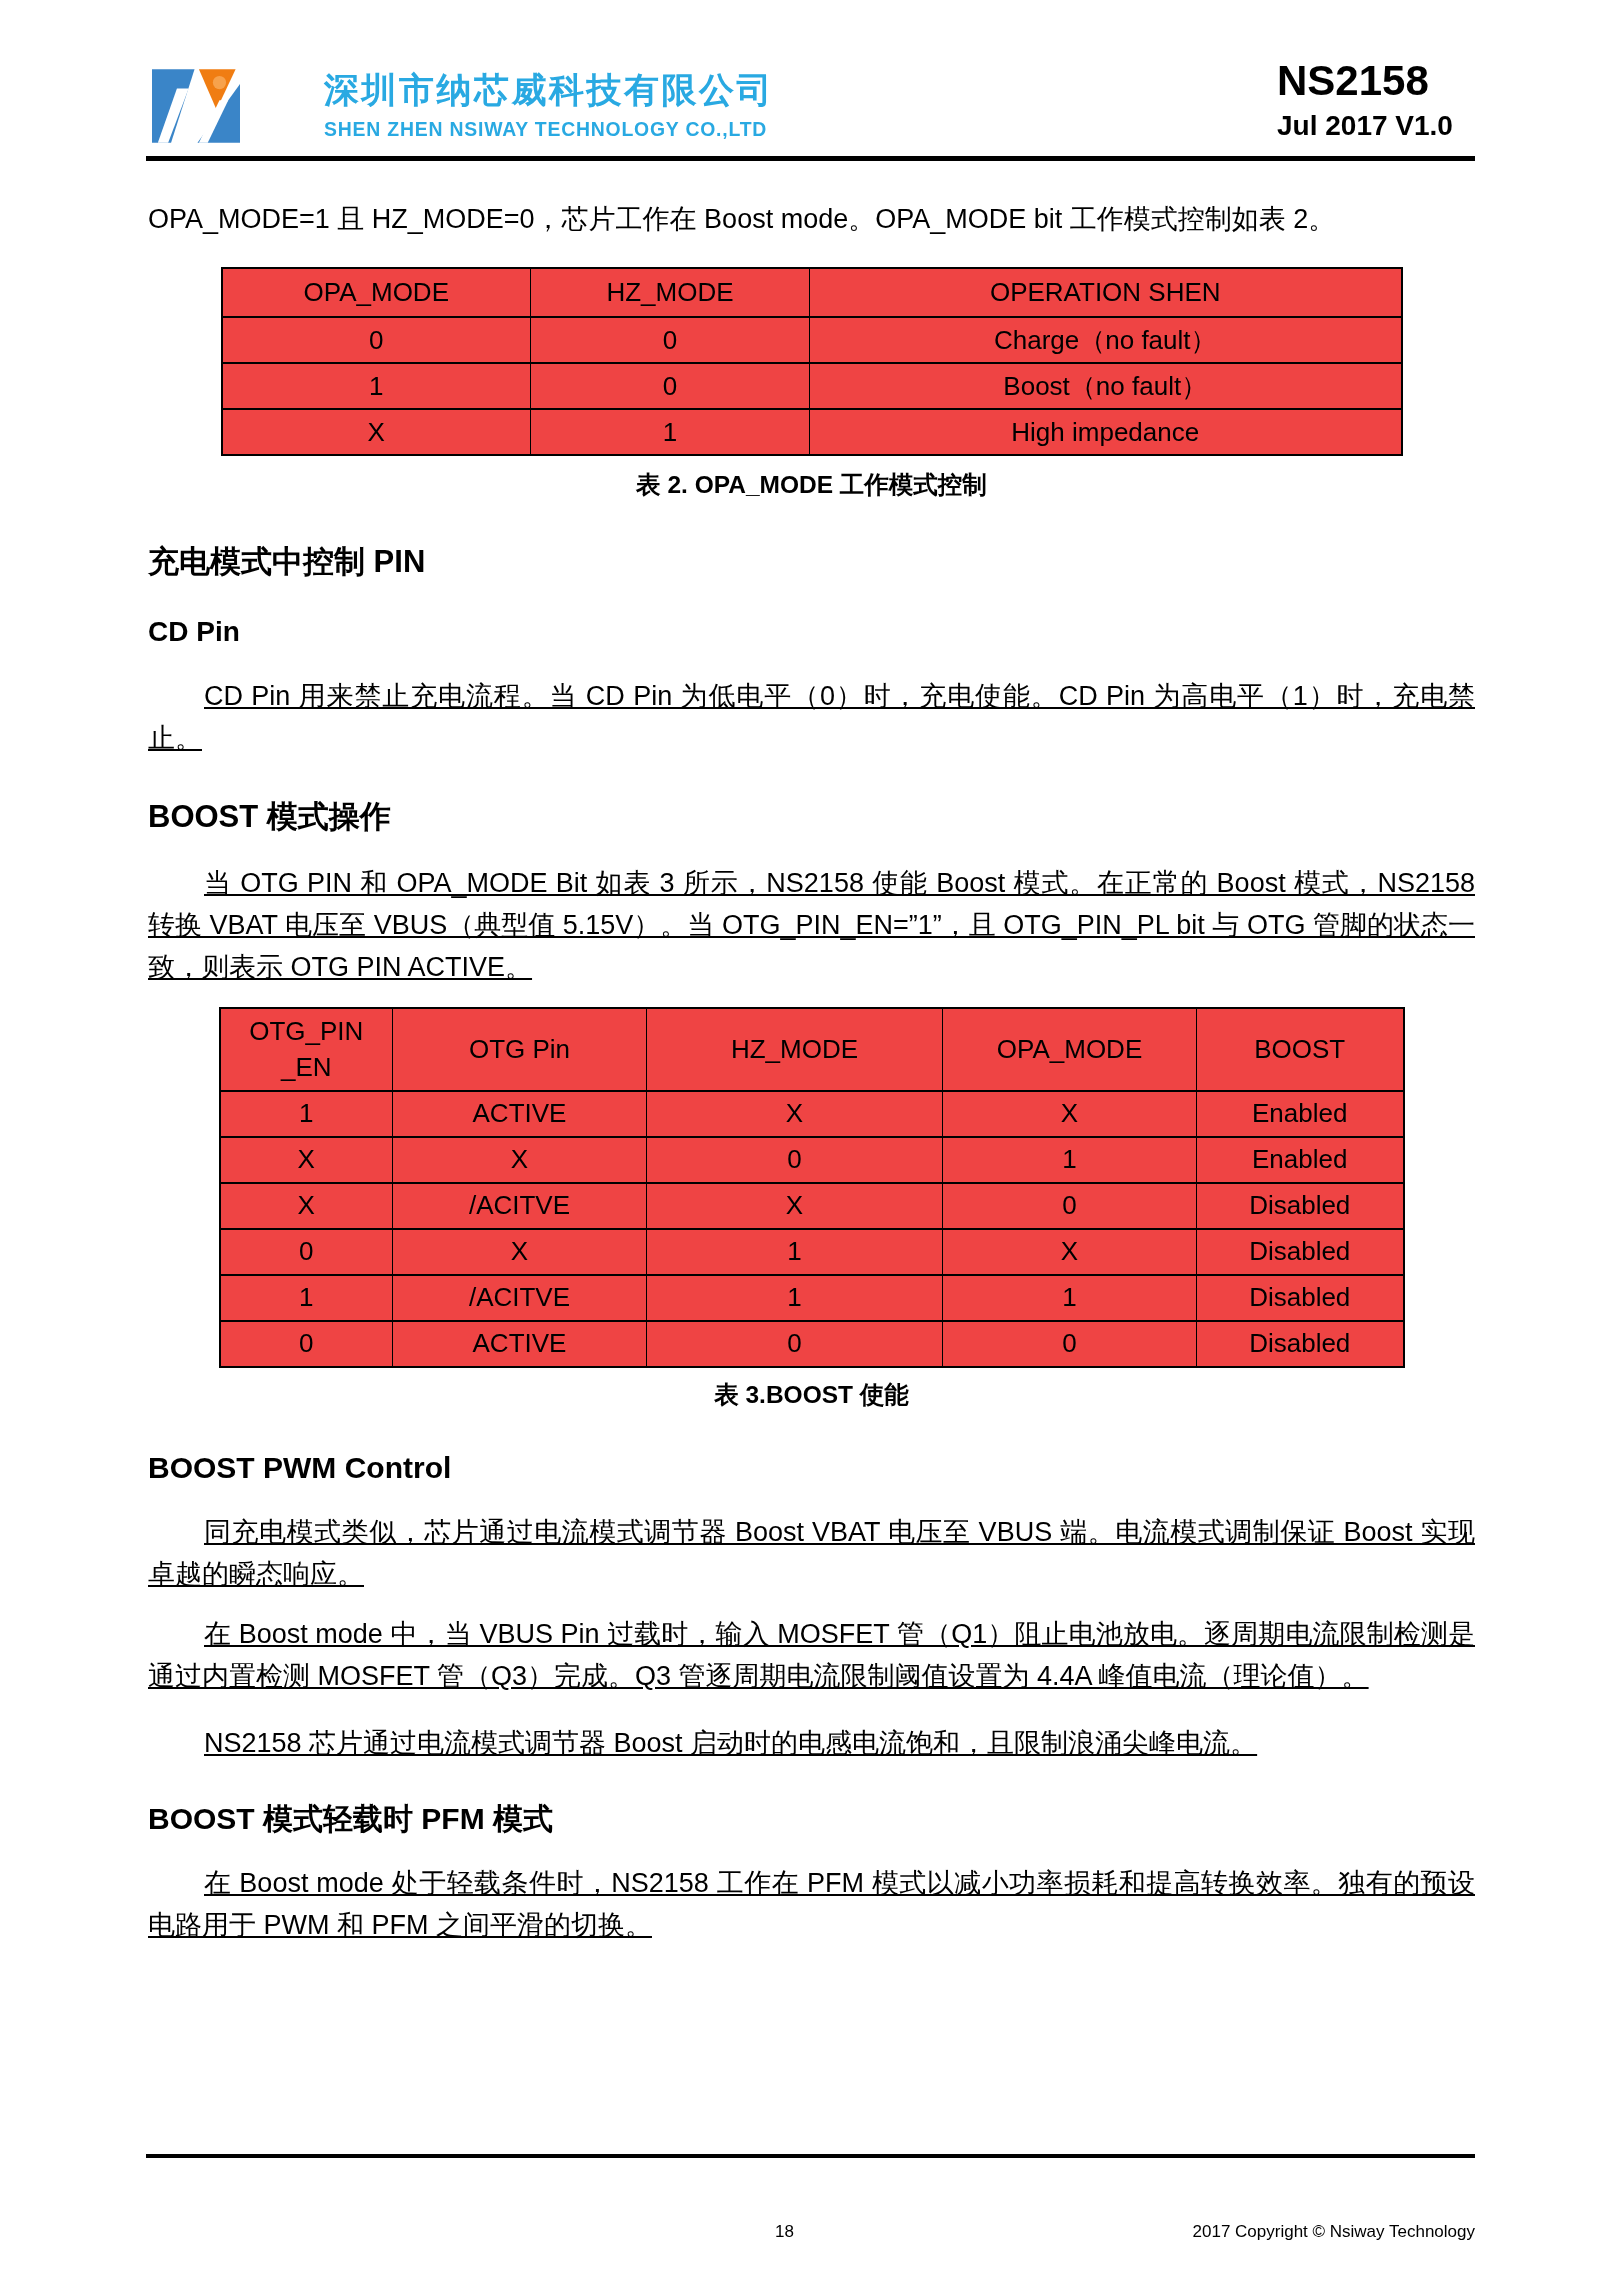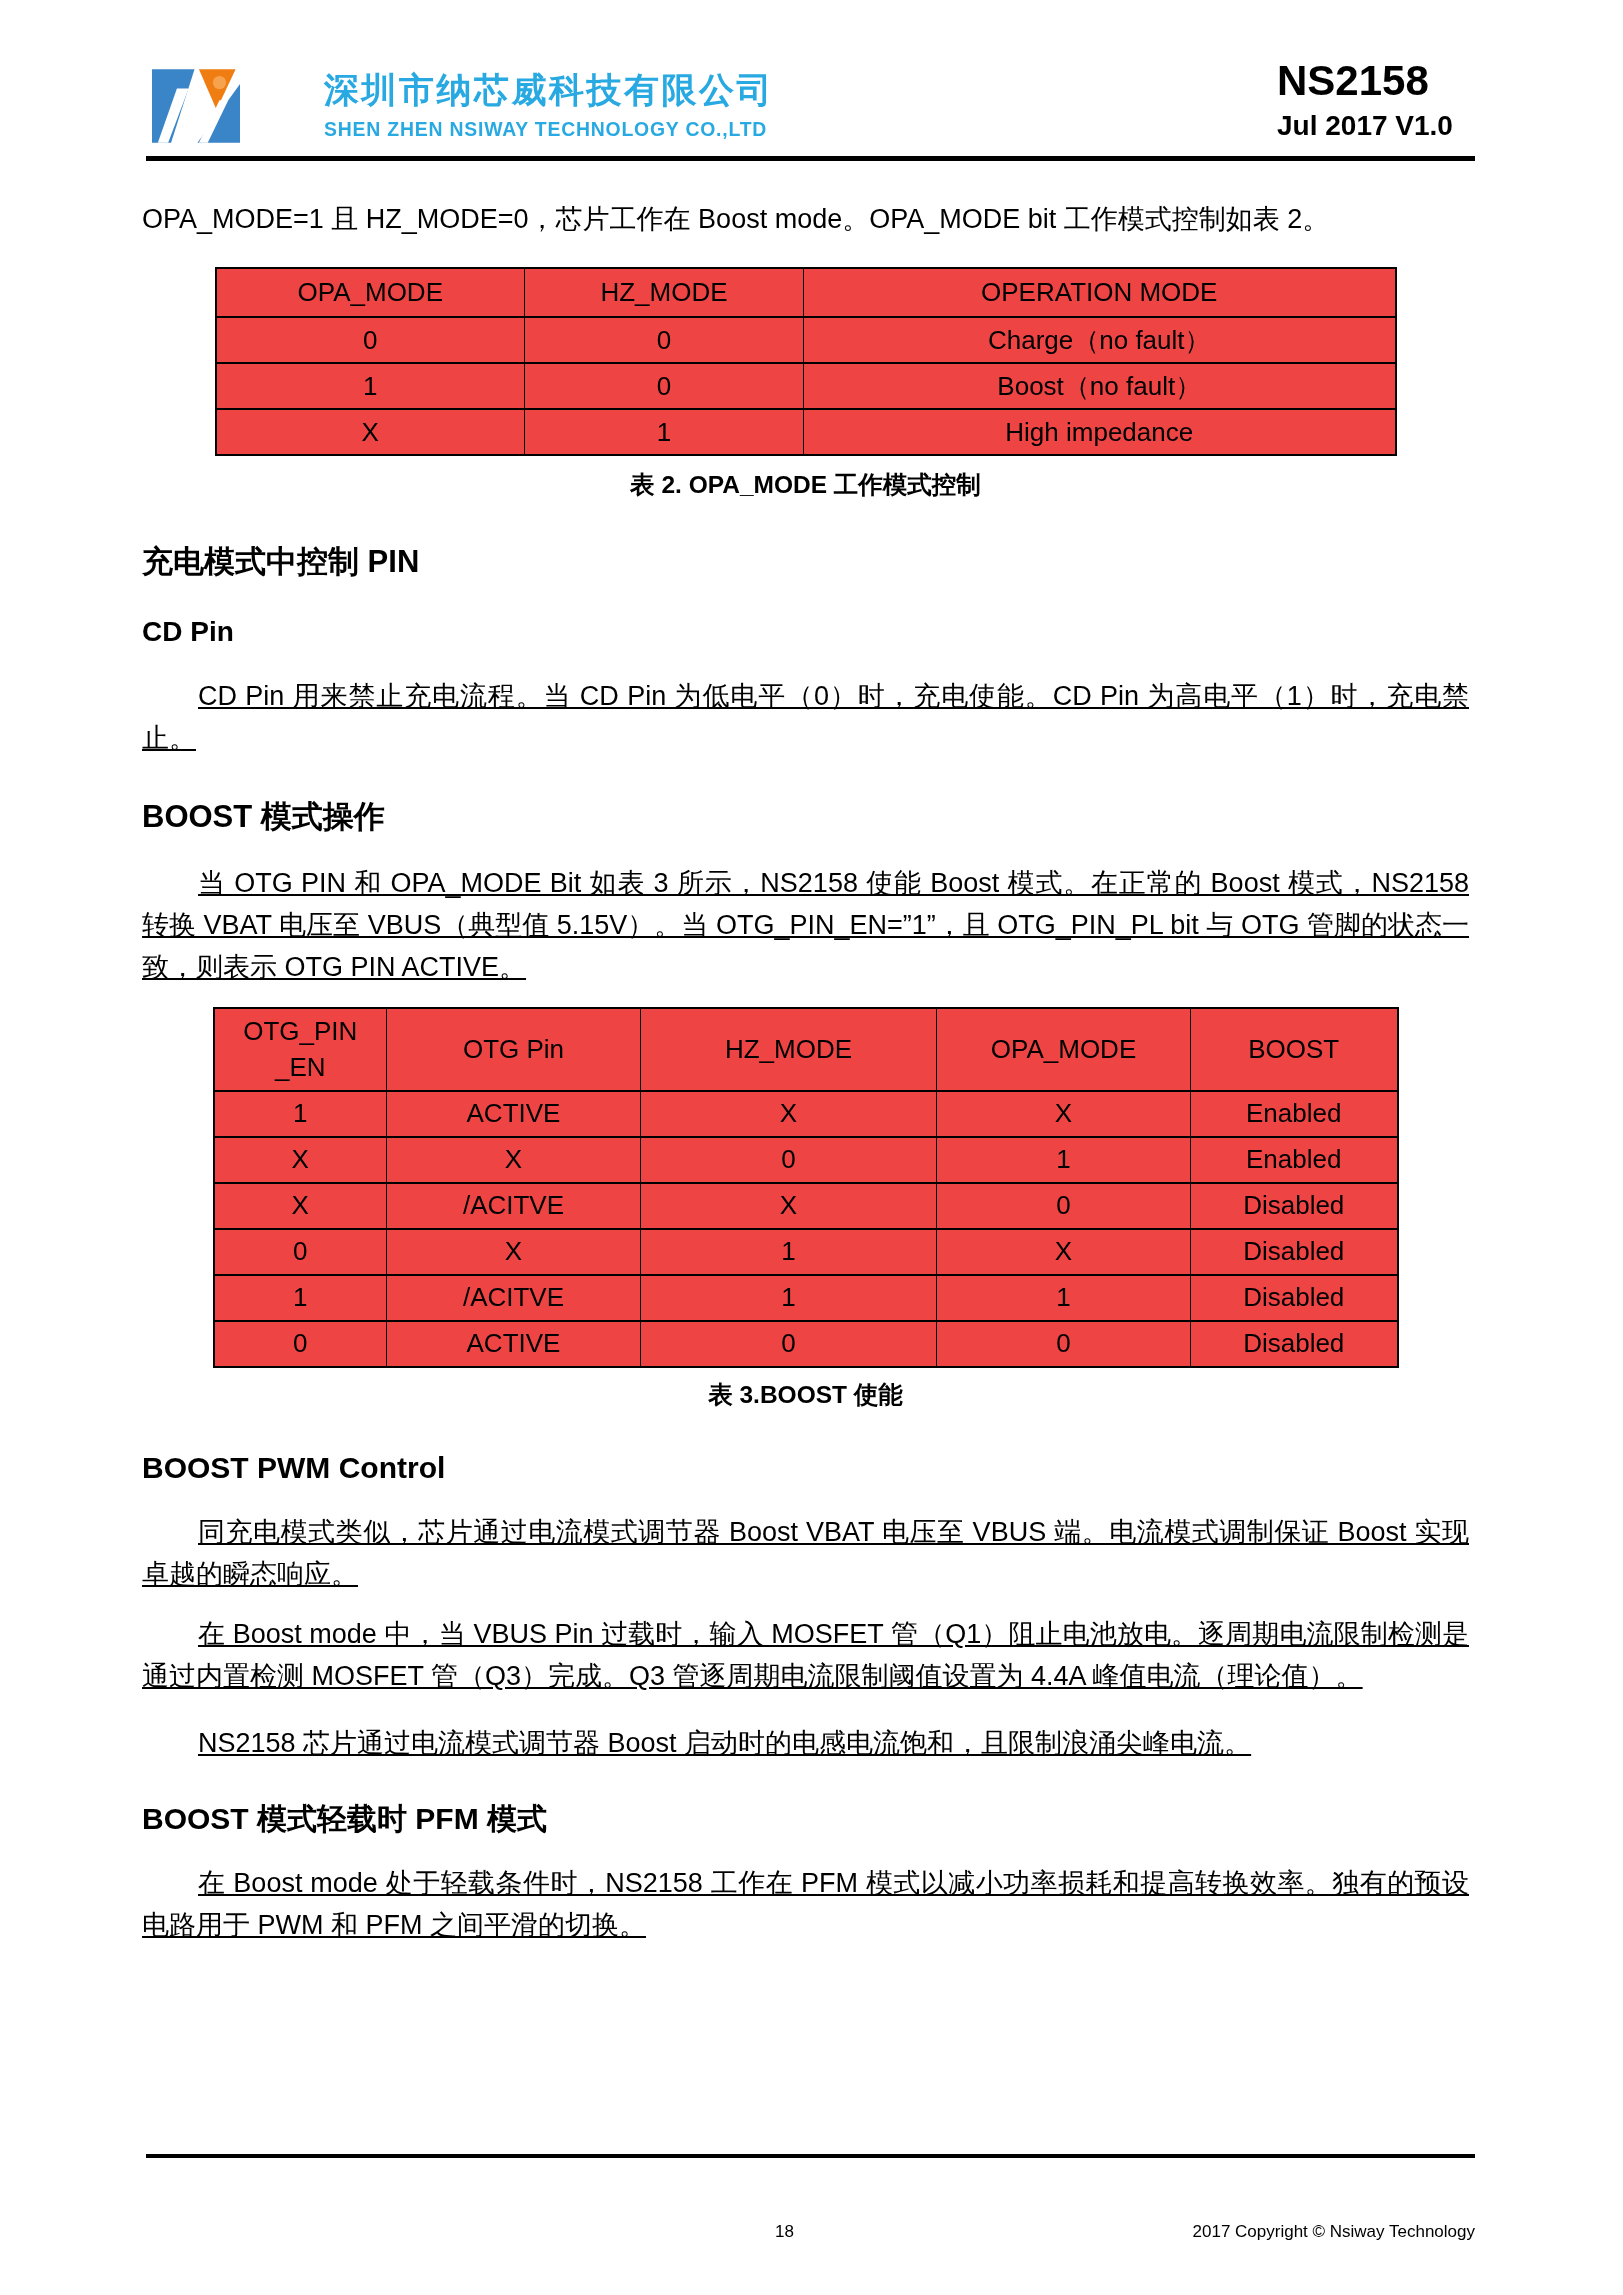--- a/index.html
+++ b/index.html
@@ -11,21 +11,21 @@
   .header { position:absolute; top:59px; left:148px; right:148px; height:93px; }
   .logo { position:absolute; left:4.2px; top:10px; width:88px; height:74px; }
   .company { position:absolute; left:176px; top:12px; color:#29A9E2; }
   .company-cn { font-size:35px; font-weight:bold; letter-spacing:2.5px; line-height:1.1; }
   .company-en { font-size:19.4px; font-weight:bold; letter-spacing:0.8px; margin-top:8.5px; }
   .docmeta { position:absolute; left:1129px; top:0; }
   .doc-part { font-size:42px; font-weight:bold; line-height:1.05; }
   .doc-rev  { font-size:28px; font-weight:bold; margin-top:6.8px; }
   .rule-top { position:absolute; top:156px; left:146px; width:1329px; height:5px; background:#000; }
   
-  .main { position:absolute; top:161px; left:142px; width:1327px; }
+  .main { position:absolute; top:161px; left:148px; width:1327px; }
   .para { font-size:27px; line-height:42px; text-align:justify; margin:0; }
   .indent { text-indent:56px;text-decoration:underline; }
   .h-big   { font-size:31px; font-weight:bold; line-height:37px; margin:0; }
   .h-sub   { font-size:28px; font-weight:bold; line-height:32px; margin:0; }
   .mt-intro { margin-top:37px; }
   
   .dtable { border-collapse:collapse; table-layout:fixed; margin:0 auto; border:2.5px solid #000; }
   .dtable th, .dtable td {
     border:solid #000; border-width:2.5px 1.7px; text-align:center; vertical-align:middle;
     font-size:26px; font-weight:normal; padding:0 5px; background:#ef4444;
@@ -75,21 +75,21 @@
     <table class="dtable t-opa">
       <colgroup>
           <col style="width:309px">
           <col style="width:279px">
           <col style="width:592px">
         </colgroup>
       <tbody>
           <tr>
         <th>OPA_MODE</th>
         <th>HZ_MODE</th>
-        <th>OPERATION MODE</th>
+        <th>OPERATION SHEN</th>
       </tr>
       <tr>
         <td>0</td>
         <td>0</td>
         <td>Charge（no fault）</td>
       </tr>
       <tr>
         <td>1</td>
         <td>0</td>
         <td>Boost（no fault）</td>

